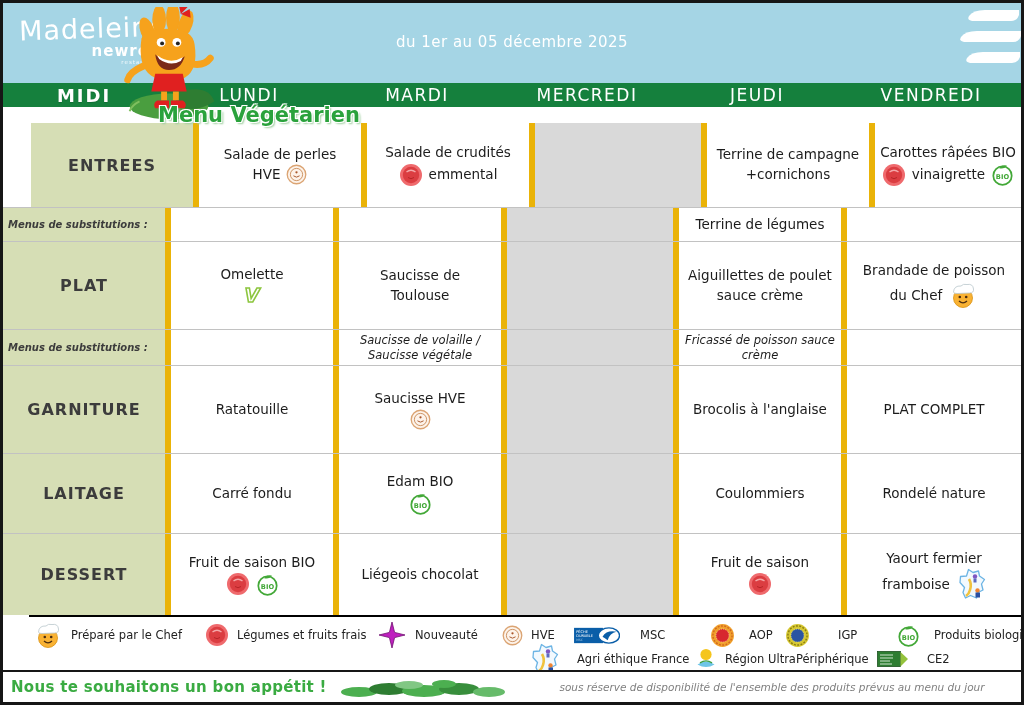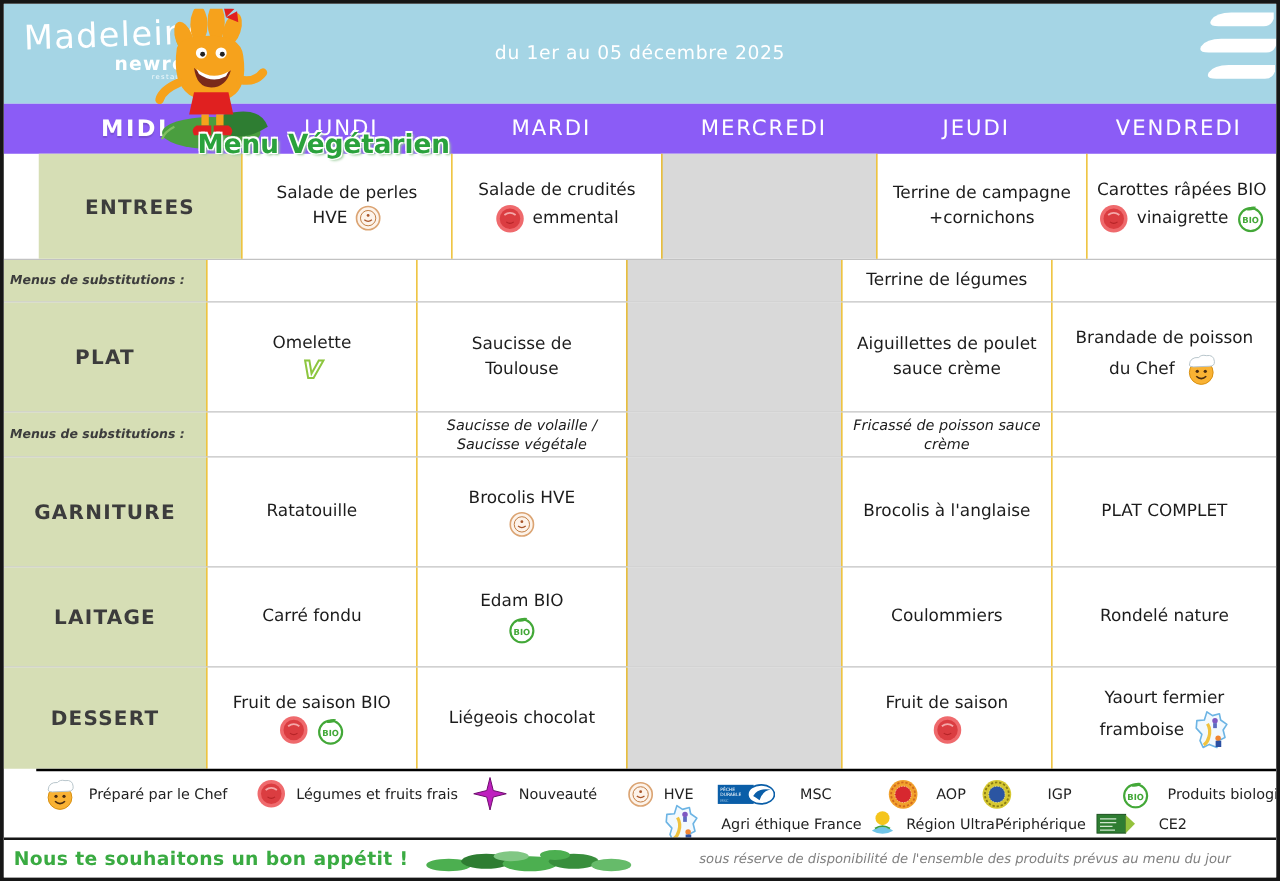--- a/index.html
+++ b/index.html
@@ -13,22 +13,22 @@
   .brand{ position:absolute; left:16px; top:10px; color:#fff; }
   .brand-name{ font-size:27px; letter-spacing:1px; transform:rotate(-2deg); display:inline-block; font-weight:500; }
   .brand-sub{ text-align:right; font-weight:bold; font-size:15px; letter-spacing:1px; margin-top:-2px; }
   .brand-sub2{ text-align:right; font-size:5.5px; letter-spacing:1px; opacity:.85; margin-top:-1px; }
   .date-title{ position:absolute; left:0; right:0; top:30px; text-align:center; color:#fff; font-size:15px; letter-spacing:.5px; }
   .newrest-mark{ position:absolute; right:0; top:4px; }
   
   .mascot{ position:absolute; left:116px; top:4px; z-index:6; }
   
   .dayrow{
-    position:absolute; top:80px; left:0; right:0; height:40px; background:#8b5cf6;
-    display:grid; grid-template-columns:162px 168px 168px 172px 168px 1fr; align-items:center;padding-left:24px;
+    position:absolute; top:80px; left:0; right:0; height:24px; background:#15803d;
+    display:grid; grid-template-columns:162px 168px 168px 172px 168px 1fr; align-items:center;
   }
   .meal-cell{ text-align:center; color:#fff; font-weight:bold; font-size:18px; letter-spacing:2px; text-shadow:0 1px 1px rgba(0,0,0,.15); }
   .day-cell{ text-align:center; color:#fff; font-size:17px; letter-spacing:1.5px; }
   
   .menu-veg{
     position:absolute; left:146px; top:100px; z-index:7; width:220px; text-align:center;
     font-size:21px; font-weight:bold; color:#2aa23c;
     text-shadow:-1px -1px 0 #fff,1px -1px 0 #fff,-1px 1px 0 #fff,1px 1px 0 #fff,2px 2px 2px #9fce9f;
   }
   
@@ -42,21 +42,21 @@
   .trow:nth-child(5){ height:88px; }
   .trow:nth-child(6){ height:80px; }
   .trow:nth-child(7){ height:82px; }
   .rlabel{
     background:#d6deb5; color:#3c3c3c; display:flex; align-items:center; justify-content:center;
     font-weight:bold; font-size:16px; letter-spacing:1px;
   }
   .sub .rlabel{ justify-content:flex-start; padding-left:5px; font-size:10px; font-style:italic; letter-spacing:0; }
   .tcell{
     display:flex; flex-direction:column; align-items:center; justify-content:center;
-    font-size:13.5px; color:#1c1c1c; border-left:1px solid #eab308; overflow:hidden;
+    font-size:13.5px; color:#1c1c1c; border-left:6px solid #eab308; overflow:hidden;
   }
   .tcell.mercredi{ background:#d9d9d9; }
   .line{ display:flex; align-items:center; justify-content:center; gap:6px; white-space:nowrap; line-height:1.45; }
   .sub .tcell .line{ font-style:italic; font-size:11.5px; line-height:1.3; }
   .sub .tcell.plain .line{ font-style:normal; font-size:13.5px; }
   .icon{ display:inline-flex; }
   
   .legend{ position:absolute; top:612px; left:0; right:0; height:55px; border-top:2px solid #000000; background:#fff;margin-left:26px; }
   .lg-item{ position:absolute; display:flex; align-items:center; gap:8px; font-size:11.5px; color:#222; white-space:nowrap; }
   .r1 .lg-item{ top:4px; height:28px; }
@@ -291,21 +291,21 @@
       </div>
       <div class="trow course">
         <div class="rlabel">GARNITURE</div>
         <div class="tcell lundi">
           <div class="line">
             <span>Ratatouille</span>
           </div>
         </div>
         <div class="tcell mardi">
           <div class="line">
-            <span>Brocolis HVE</span>
+            <span>Saucisse HVE</span>
           </div>
           <div class="line">
             <span class="icon">
               <svg width="21" height="21" viewBox="0 0 24 24">
                 <circle cx="12" cy="12" r="10.6" fill="#fdf3ea" stroke="#dba473" stroke-width="1.5"></circle>
                 <circle cx="12" cy="12" r="7" fill="none" stroke="#c07c42" stroke-width="0.9"></circle>
                 <circle cx="12" cy="9.5" r="1.3" fill="#a9562a"></circle>
                 <path d="M8.5 13.5 Q12 16.5 15.5 13.5" stroke="#a9562a" stroke-width="1.1" fill="none"></path>
               </svg>
             </span>

